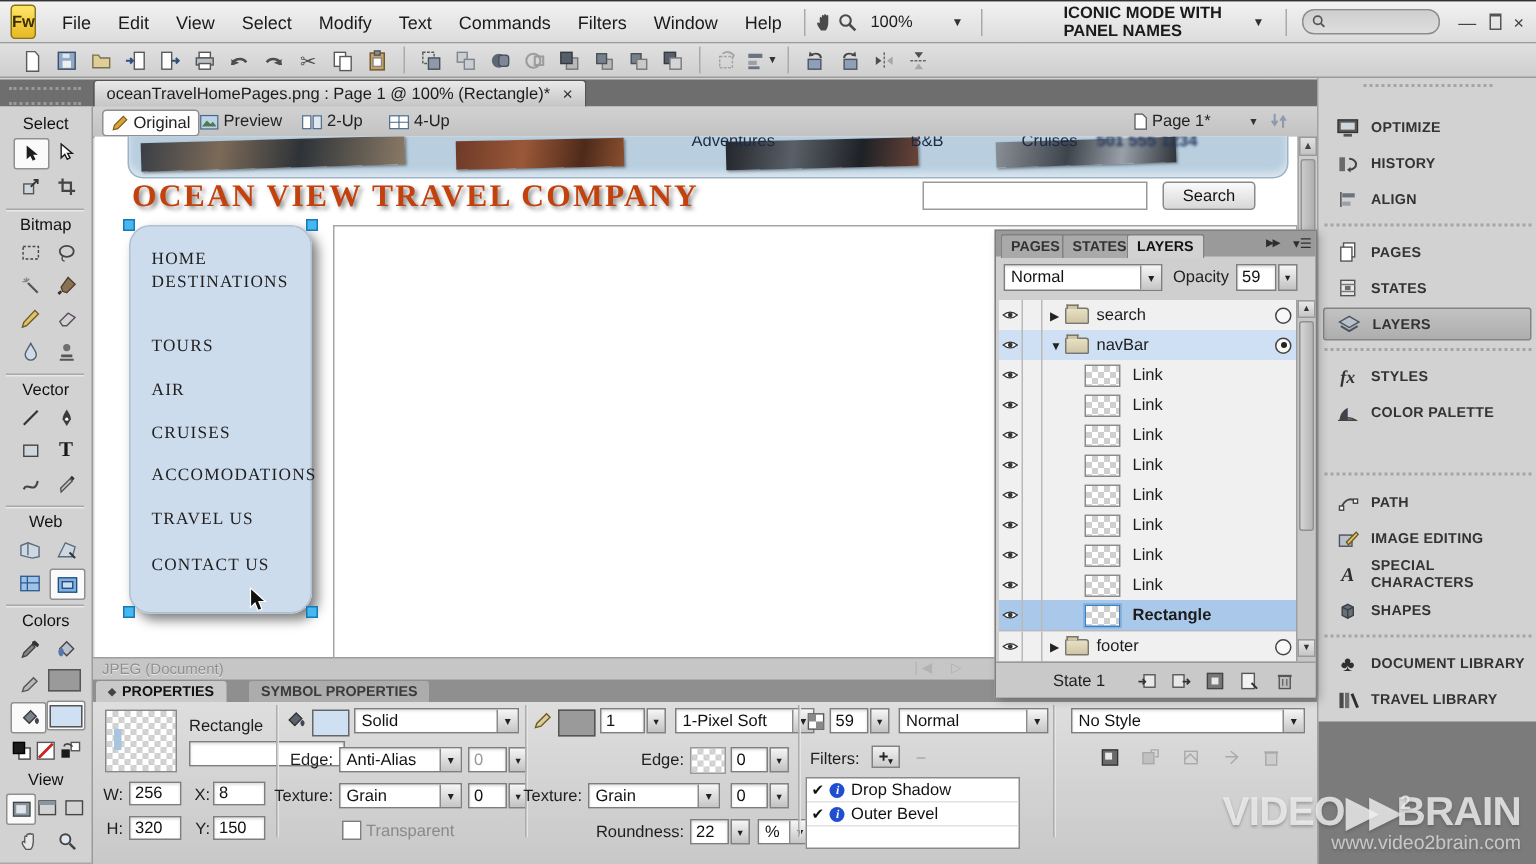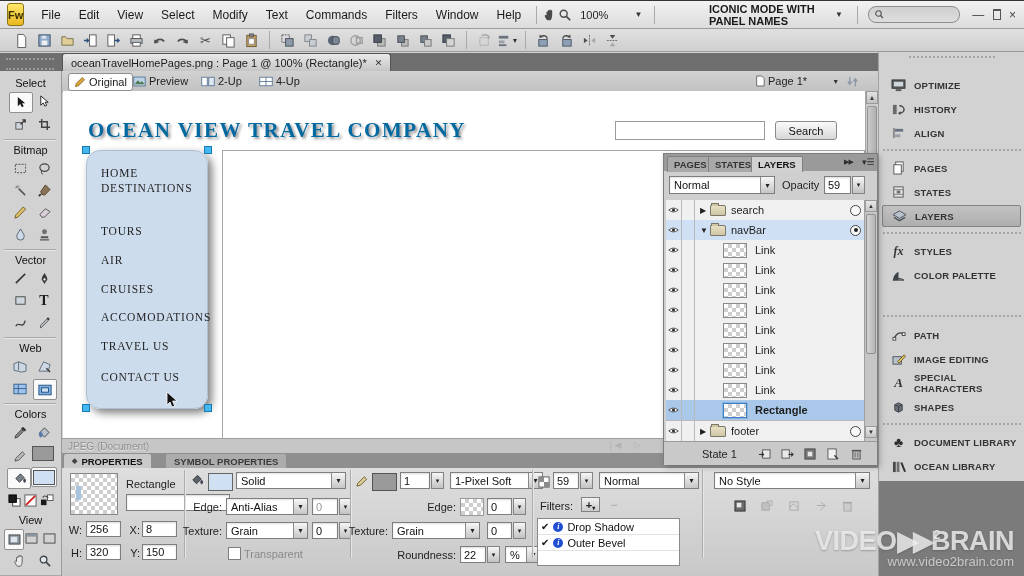--- a/index.html
+++ b/index.html
@@ -533,22 +533,32 @@
         <svg width="13" height="13" viewBox="0 0 14 14">
           <circle cx="6" cy="6" r="3.6" fill="#dfe8f0" stroke="#444" stroke-width="1.4"></circle>
           <path d="M9 9l4 4" stroke="#444" stroke-width="1.8"></path>
         </svg>
       </div>
     <div class="abs" style="left:0;top:504px;width:61px;height:2px;background:#a8a8a8"></div>
   </div>
 
   <div id="canvas">
 
-
-    <div class="abs" style="left:25px;top:27px;font-family:'Liberation Serif',serif;font-weight:bold;font-size:21px;letter-spacing:1.5px;color:#0369a1;text-shadow:2px 2px 3px rgba(0,0,0,.45)">OCEAN VIEW TRAVEL COMPANY</div>
+    <div class="abs" style="left:22px;top:-6px;width:772px;height:32px;background:#b9cfe0;border-radius:0 0 10px 10px;border:1px solid #9db4c8;box-shadow:inset 0 -3px 5px rgba(255,255,255,.5)">
+      <div class="abs" style="left:8px;top:7px;width:176px;height:19px;background:linear-gradient(100deg,#3a3f46,#7c6a58 30%,#2e3338 60%,#8a7a66);transform:rotate(-1.6deg);box-shadow:1px 1px 2px rgba(0,0,0,.4)"></div>
+      <div class="abs" style="left:218px;top:7px;width:112px;height:19px;background:linear-gradient(100deg,#6e3a28,#9a5838 40%,#4e2a1a 75%,#8a5030);transform:rotate(-1.2deg);box-shadow:1px 1px 2px rgba(0,0,0,.4)"></div>
+      <div class="abs" style="left:398px;top:7px;width:128px;height:19px;background:linear-gradient(100deg,#23262b,#5a6068 35%,#1e2126 70%,#6a4438);transform:rotate(-1.4deg);box-shadow:1px 1px 2px rgba(0,0,0,.4)"></div>
+      <div class="abs" style="left:578px;top:7px;width:120px;height:17px;background:linear-gradient(100deg,#8a8f96,#3e444c 40%,#9aa0a8 70%,#2e3338);transform:rotate(-1.8deg);box-shadow:1px 1px 2px rgba(0,0,0,.4)"></div>
+      <span class="bannerlink" style="left:375px">Adventures</span>
+      <span class="bannerlink" style="left:521px">B&amp;B</span>
+      <span class="bannerlink" style="left:595px">Cruises</span>
+      <span class="bannerlink" style="left:645px;filter:blur(1px);font-weight:bold;color:#24365a">501 555 1234</span>
+    </div>
+
+    <div class="abs" style="left:25px;top:27px;font-family:'Liberation Serif',serif;font-weight:bold;font-size:21px;letter-spacing:1.5px;color:#c2410c;text-shadow:2px 2px 3px rgba(0,0,0,.45)">OCEAN VIEW TRAVEL COMPANY</div>
 
     <div class="abs" style="left:552px;top:30px;width:150px;height:19px;background:#fff;border:1px solid #9a9a9a;box-sizing:border-box"><span style="font-size:11px"></span></div>
     <div class="abs" style="left:712px;top:30px;width:62px;height:19px;background:linear-gradient(#fafafa,#d8d8d8);border:1px solid #8a8a8a;border-radius:3px;box-sizing:border-box;display:flex;align-items:center;justify-content:center;font-size:11px;color:#111">Search</div>
 
     <div class="abs" style="left:159px;top:59px;width:643px;height:290px;background:#fff;border:1px solid #a5a5a5;box-sizing:border-box"></div>
 
     <div class="abs" style="left:23px;top:59px;width:122px;height:259px;background:rgba(203,219,236,.96);border:1px solid #aebfd2;border-radius:14px;box-shadow:4px 4px 8px rgba(0,0,0,.5);box-sizing:border-box">
       <span class="navitem" style="top:16px">HOME</span>
       <span class="navitem" style="top:31px">DESTINATIONS</span>
       <span class="navitem" style="top:74px">TOURS</span>
@@ -899,21 +909,21 @@
         <span class="dlabel">DOCUMENT LIBRARY</span>
       </div>
     <div class="dockbtn" style="top:403px">
         <span class="dicon">
           <svg width="14" height="13" viewBox="0 0 15 14">
             <rect x="1" y="2" width="3" height="11" fill="#4a4a4a"></rect>
             <rect x="5" y="2" width="3" height="11" fill="#6e6e6e"></rect>
             <path d="M9 3l4 10 2-.6L11 2.4z" fill="#2e2e2e"></path>
           </svg>
         </span>
-        <span class="dlabel">OCEAN LIBRARY</span>
+        <span class="dlabel">TRAVEL LIBRARY</span>
       </div>
     <div class="abs" style="left:0;top:429px;width:146px;height:96px;background:#7b7b7b"></div>
   </div>
 
   <div id="propstabs">
     <div class="proptab" style="left:2px;background:#c9c9c9;color:#111">
       <span style="font-size:7px;color:#444">◆</span>
       <span>PROPERTIES</span>
     </div>
     <div class="proptab" style="left:104px;background:#acacac;color:#3a3a3a">

